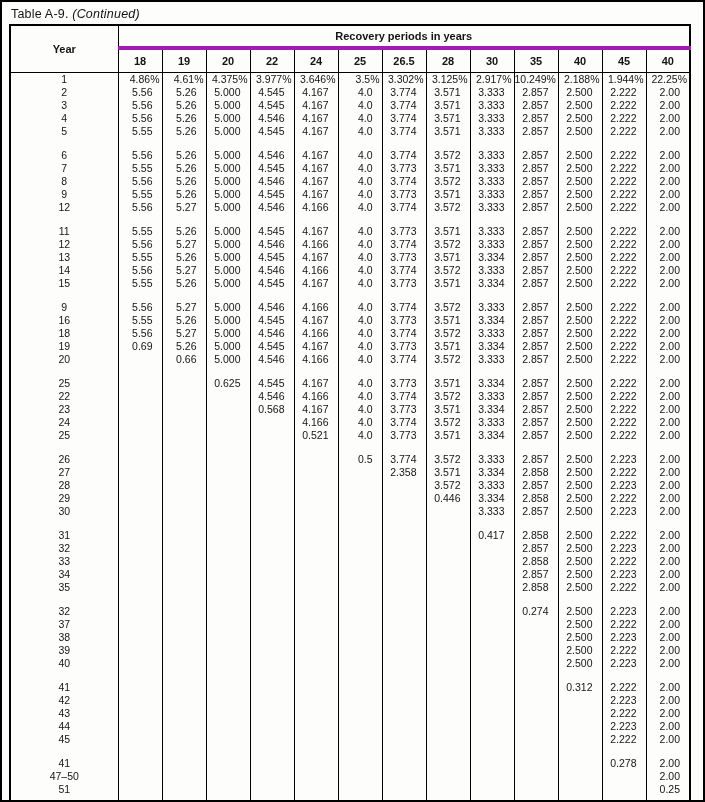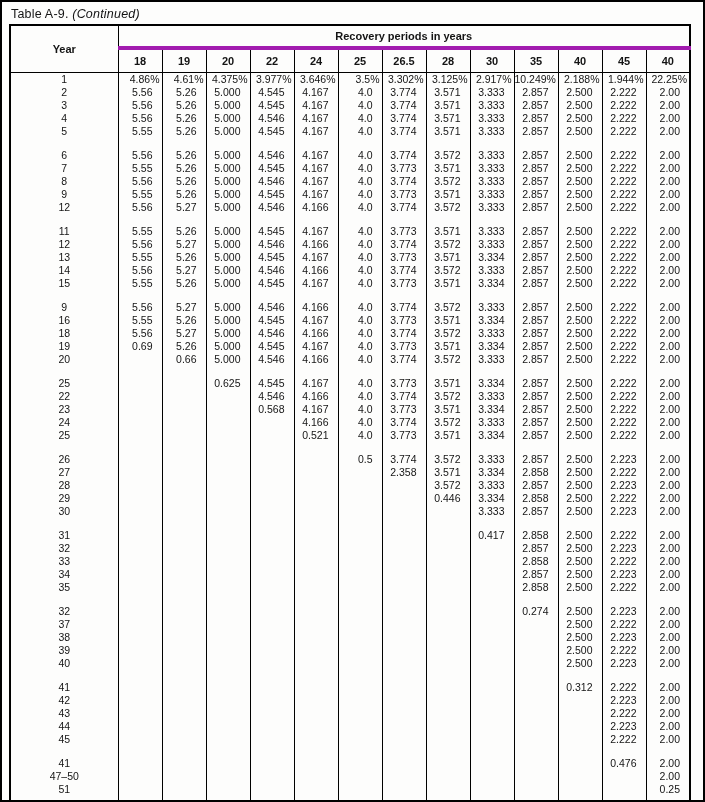--- a/index.html
+++ b/index.html
@@ -984,21 +984,21 @@
           <td class="val"></td>
           <td class="val"></td>
           <td class="val"></td>
           <td class="val"></td>
           <td class="val"></td>
           <td class="val"></td>
           <td class="val"></td>
           <td class="val"></td>
           <td class="val"></td>
           <td class="val"></td>
-          <td class="val">0.476</td>
+          <td class="val">0.278</td>
           <td class="val">2.00</td>
         </tr>
         <tr>
           <td class="year">47–50</td>
           <td class="val"></td>
           <td class="val"></td>
           <td class="val"></td>
           <td class="val"></td>
           <td class="val"></td>
           <td class="val"></td>

